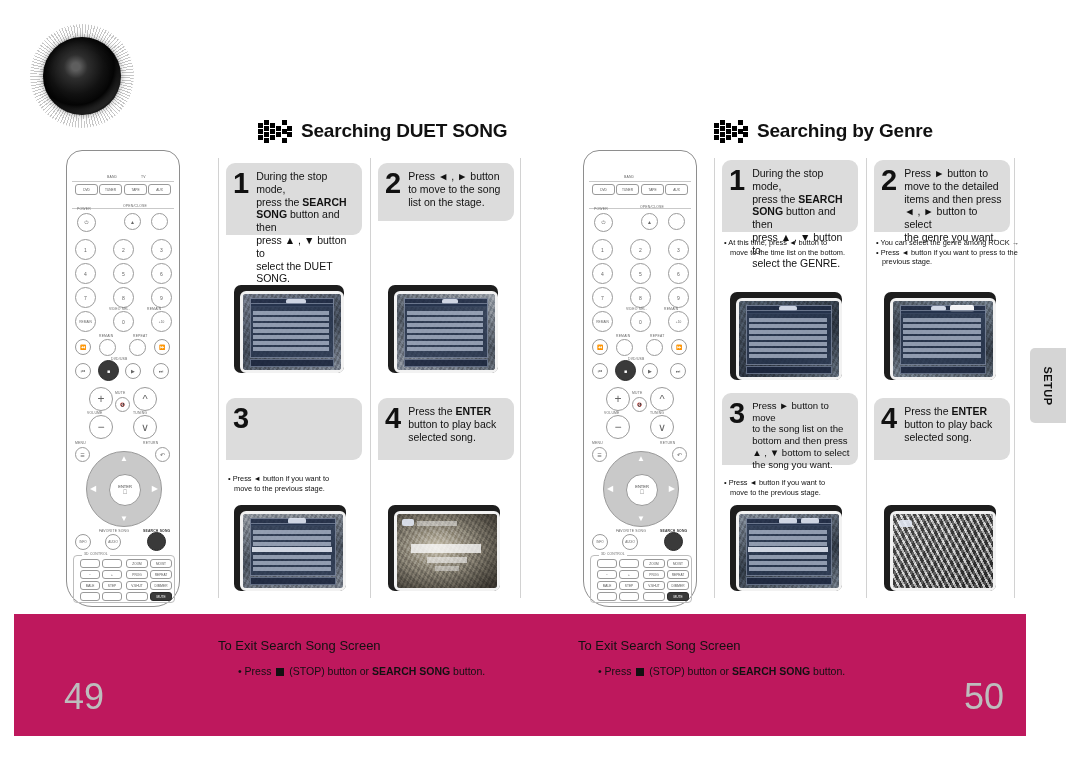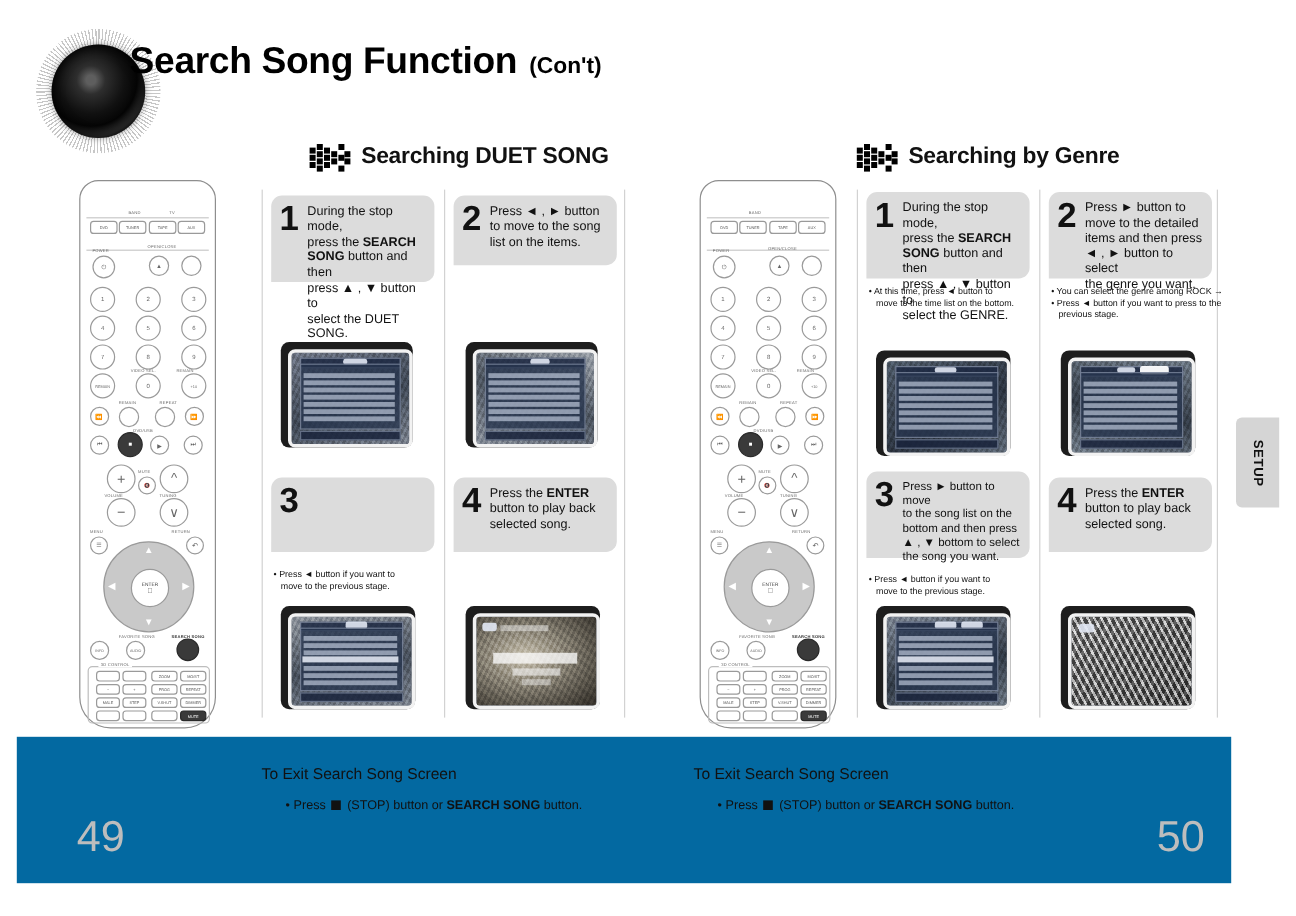--- a/index.html
+++ b/index.html
@@ -108,21 +108,21 @@
   .osd .btmbar{position:absolute;left:7%;right:7%;bottom:4%;height:8%;
     background:rgba(26,36,60,.88);border:1px solid rgba(180,192,214,.45);}
   .osd .chip{position:absolute;background:rgba(226,232,244,.9);border-radius:2px;}
   .grain{position:absolute;inset:0;
     background:
       repeating-linear-gradient(115deg, rgba(255,255,255,.10) 0 2px, rgba(0,0,0,.10) 2px 4px),
       repeating-linear-gradient(38deg, rgba(255,255,255,.07) 0 3px, rgba(0,0,0,.07) 3px 6px);
     mix-blend-mode:overlay;}
 
   
-  .footer{position:absolute;left:14px;top:614px;width:1012px;height:122px;background:#0369a1;}
+  .footer{position:absolute;left:14px;top:614px;width:1012px;height:122px;background:#be185d;}
   .exitblock{position:absolute;}
   .exit-title{position:relative;display:inline-block;font-size:13px;color:#111;padding-left:4px;}
   .exit-dot{position:absolute;left:-12px;top:-4px;width:28px;height:28px;border-radius:50%;background:#9d9d9d;z-index:-1;}
   .exit-line{font-size:10.5px;color:#111;margin-top:11px;}
   .exit-line b{font-weight:bold;}
   .stopsq{display:inline-block;width:8px;height:8px;background:#111;vertical-align:-1px;margin:0 2px;}
   .pagenum{position:absolute;font-size:36px;color:#bdbdbd;font-weight:normal;}
 
   
   .setup-tab{
@@ -135,24 +135,20 @@
     transform:rotate(90deg);white-space:nowrap;
   }
 </style>
 </head>
 <body>
 
 <div class="page">
 
   <div class="speaker">
     <div class="cone-ring"></div>
-  </div>
-  <div class="title-wrap">
-    <span class="title">Search Song Function</span>
-    <span class="title-sub">(Con't)</span>
   </div>
 
   <div class="remote" style="left:66px;top:150px;">
     <div class="lbl" style="left:40px;top:24px;">BAND</div>
     <div class="lbl" style="left:74px;top:24px;">TV</div>
     <div class="topband"></div>
     <div class="rb" style="left:8px;top:33px;width:21px;height:9px;">DVD</div>
     <div class="rb" style="left:32px;top:33px;width:21px;height:9px;">TUNER</div>
     <div class="rb" style="left:57px;top:33px;width:21px;height:9px;">TAPE</div>
     <div class="rb" style="left:81px;top:33px;width:21px;height:9px;">AUX</div>
@@ -277,21 +273,21 @@
       <div>press  ▲ , ▼  button to</div>
       <div>select the DUET SONG.</div>
     </div>
   </div>
 
   <div class="stepbox" style="left:378px;top:163px;width:136px;height:58px;">
     <div class="stepnum">2</div>
     <div class="steptxt">
       <div>Press ◄ , ► button</div>
       <div>to move to the song</div>
-      <div>list on the items.</div>
+      <div>list on the stage.</div>
     </div>
   </div>
 
   <div class="tv" style="left:234px;top:285px;width:110px;height:88px;">
     <div class="inner">
       <div class="osd">
         <div class="bgimg" style="background:linear-gradient(160deg,#6d7483,#3f4855 55%,#7a818d);"></div>
         <div class="grain"></div>
         <div class="titlebar"></div>
         <div class="chip" style="left:44%;top:6%;width:20%;height:7%;"></div>

